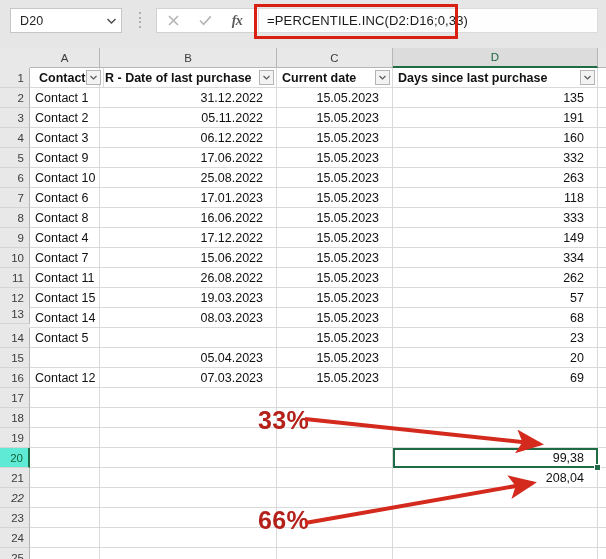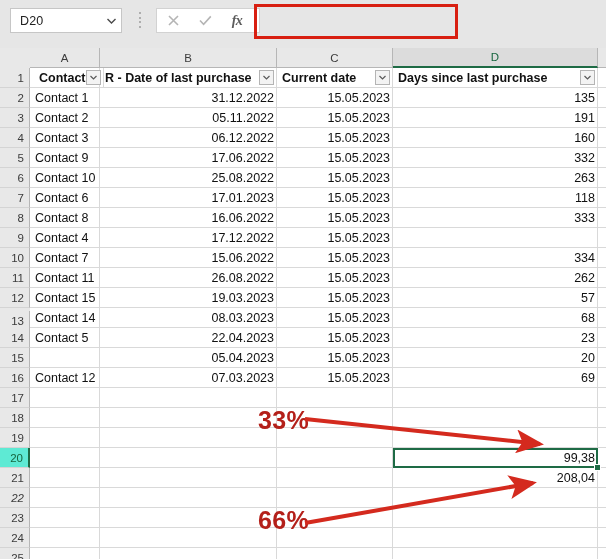--- a/index.html
+++ b/index.html
@@ -99,21 +99,21 @@
 
   .cells{position:absolute;left:30px;top:20px;width:576px;height:491px;background:#fff;}
   .cell{
     position:absolute;height:20px;box-sizing:border-box;
     border-right:1px solid #d9d9d9;border-bottom:1px solid #d9d9d9;
     display:flex;align-items:center;
     font-size:12.5px;color:#111;overflow:hidden;white-space:nowrap;
   }
   .cell.hdrcell{font-weight:bold;}
   .cell.left{padding-left:5px;justify-content:flex-start;}
-  .cell.right{padding-right:2px;justify-content:flex-end;}
+  .cell.right{padding-right:13px;justify-content:flex-end;}
 
   .filt{
     position:absolute;right:2px;top:2px;width:15px;height:15px;
     background:#f3f3f3;border:1px solid #b4b4b4;box-sizing:border-box;
     display:flex;align-items:center;justify-content:center;
   }
   .filt svg{display:block;}
 
   .selcell{
     position:absolute;border:2px solid #1e6b45;box-sizing:border-box;
@@ -163,20 +163,23 @@
       <div class="fbtn">
         <svg width="13" height="11" viewBox="0 0 13 11">
             <path d="M1 5.5 L4.6 9.3 L11.8 1.4" stroke="#b5b5b5" stroke-width="1.6" fill="none"></path>
           </svg>
       </div>
       <div class="fbtn">
         <span class="fxtext">fx</span>
       </div>
     </div>
 
+    <div class="finput">
+      <span>=PERCENTILE.INC(D2:D16;0,33)</span>
+    </div>
     <div class="fhighlight"></div>
   </div>
 
   <div class="grid">
     <div class="corner"></div>
     <div class="colhdr" id="colhdr">
         <div class="ch" style="left: 30px; width: 70px;">A</div>
         <div class="ch" style="left: 100px; width: 177px;">B</div>
         <div class="ch" style="left: 277px; width: 116px;">C</div>
         <div class="ch sel" style="left: 393px; width: 205px;">D</div>
@@ -188,21 +191,21 @@
         <div class="rh" style="top: 40px;">3</div>
         <div class="rh" style="top: 60px;">4</div>
         <div class="rh" style="top: 80px;">5</div>
         <div class="rh" style="top: 100px;">6</div>
         <div class="rh" style="top: 120px;">7</div>
         <div class="rh" style="top: 140px;">8</div>
         <div class="rh" style="top: 160px;">9</div>
         <div class="rh" style="top: 180px;">10</div>
         <div class="rh" style="top: 200px;">11</div>
         <div class="rh" style="top: 220px;">12</div>
-        <div class="rh" style="top: 243px;">13</div>
+        <div class="rh" style="top: 236px;">13</div>
         <div class="rh" style="top: 260px;">14</div>
         <div class="rh" style="top: 280px;">15</div>
         <div class="rh" style="top: 300px;">16</div>
         <div class="rh" style="top: 320px;">17</div>
         <div class="rh" style="top: 340px;">18</div>
         <div class="rh" style="top: 360px;">19</div>
         <div class="rh sel" style="top: 380px;">20</div>
         <div class="rh" style="top: 400px;">21</div>
         <div class="rh" style="top: 420px; font-style: italic;">22</div>
         <div class="rh" style="top: 440px;">23</div>
@@ -379,38 +382,38 @@
         <div class="cell right" style="left: 70px; top: 120px; width: 177px;">17.01.2023</div>
         <div class="cell right" style="left: 247px; top: 120px; width: 116px;">15.05.2023</div>
         <div class="cell right" style="left: 363px; top: 120px; width: 205px;">118</div>
         <div class="cell left" style="left: 0px; top: 140px; width: 70px;">Contact 8</div>
         <div class="cell right" style="left: 70px; top: 140px; width: 177px;">16.06.2022</div>
         <div class="cell right" style="left: 247px; top: 140px; width: 116px;">15.05.2023</div>
         <div class="cell right" style="left: 363px; top: 140px; width: 205px;">333</div>
         <div class="cell left" style="left: 0px; top: 160px; width: 70px;">Contact 4</div>
         <div class="cell right" style="left: 70px; top: 160px; width: 177px;">17.12.2022</div>
         <div class="cell right" style="left: 247px; top: 160px; width: 116px;">15.05.2023</div>
+        <div class="cell right" style="left: 363px; top: 160px; width: 205px;">149</div>
         <div class="cell left" style="left: 0px; top: 180px; width: 70px;">Contact 7</div>
         <div class="cell right" style="left: 70px; top: 180px; width: 177px;">15.06.2022</div>
         <div class="cell right" style="left: 247px; top: 180px; width: 116px;">15.05.2023</div>
         <div class="cell right" style="left: 363px; top: 180px; width: 205px;">334</div>
         <div class="cell left" style="left: 0px; top: 200px; width: 70px;">Contact 11</div>
         <div class="cell right" style="left: 70px; top: 200px; width: 177px;">26.08.2022</div>
         <div class="cell right" style="left: 247px; top: 200px; width: 116px;">15.05.2023</div>
         <div class="cell right" style="left: 363px; top: 200px; width: 205px;">262</div>
         <div class="cell left" style="left: 0px; top: 220px; width: 70px;">Contact 15</div>
         <div class="cell right" style="left: 70px; top: 220px; width: 177px;">19.03.2023</div>
         <div class="cell right" style="left: 247px; top: 220px; width: 116px;">15.05.2023</div>
         <div class="cell right" style="left: 363px; top: 220px; width: 205px;">57</div>
         <div class="cell left" style="left: 0px; top: 240px; width: 70px;">Contact 14</div>
         <div class="cell right" style="left: 70px; top: 240px; width: 177px;">08.03.2023</div>
         <div class="cell right" style="left: 247px; top: 240px; width: 116px;">15.05.2023</div>
         <div class="cell right" style="left: 363px; top: 240px; width: 205px;">68</div>
         <div class="cell left" style="left: 0px; top: 260px; width: 70px;">Contact 5</div>
-        <div class="cell right" style="left: 70px; top: 260px; width: 177px;">22.04.2023</div>
         <div class="cell right" style="left: 247px; top: 260px; width: 116px;">15.05.2023</div>
         <div class="cell right" style="left: 363px; top: 260px; width: 205px;">23</div>
         <div class="cell right" style="left: 70px; top: 280px; width: 177px;">05.04.2023</div>
         <div class="cell right" style="left: 247px; top: 280px; width: 116px;">15.05.2023</div>
         <div class="cell right" style="left: 363px; top: 280px; width: 205px;">20</div>
         <div class="cell left" style="left: 0px; top: 300px; width: 70px;">Contact 12</div>
         <div class="cell right" style="left: 70px; top: 300px; width: 177px;">07.03.2023</div>
         <div class="cell right" style="left: 247px; top: 300px; width: 116px;">15.05.2023</div>
         <div class="cell right" style="left: 363px; top: 300px; width: 205px;">69</div>
         <div class="cell right" style="left: 363px; top: 380px; width: 205px;">99,38</div>

